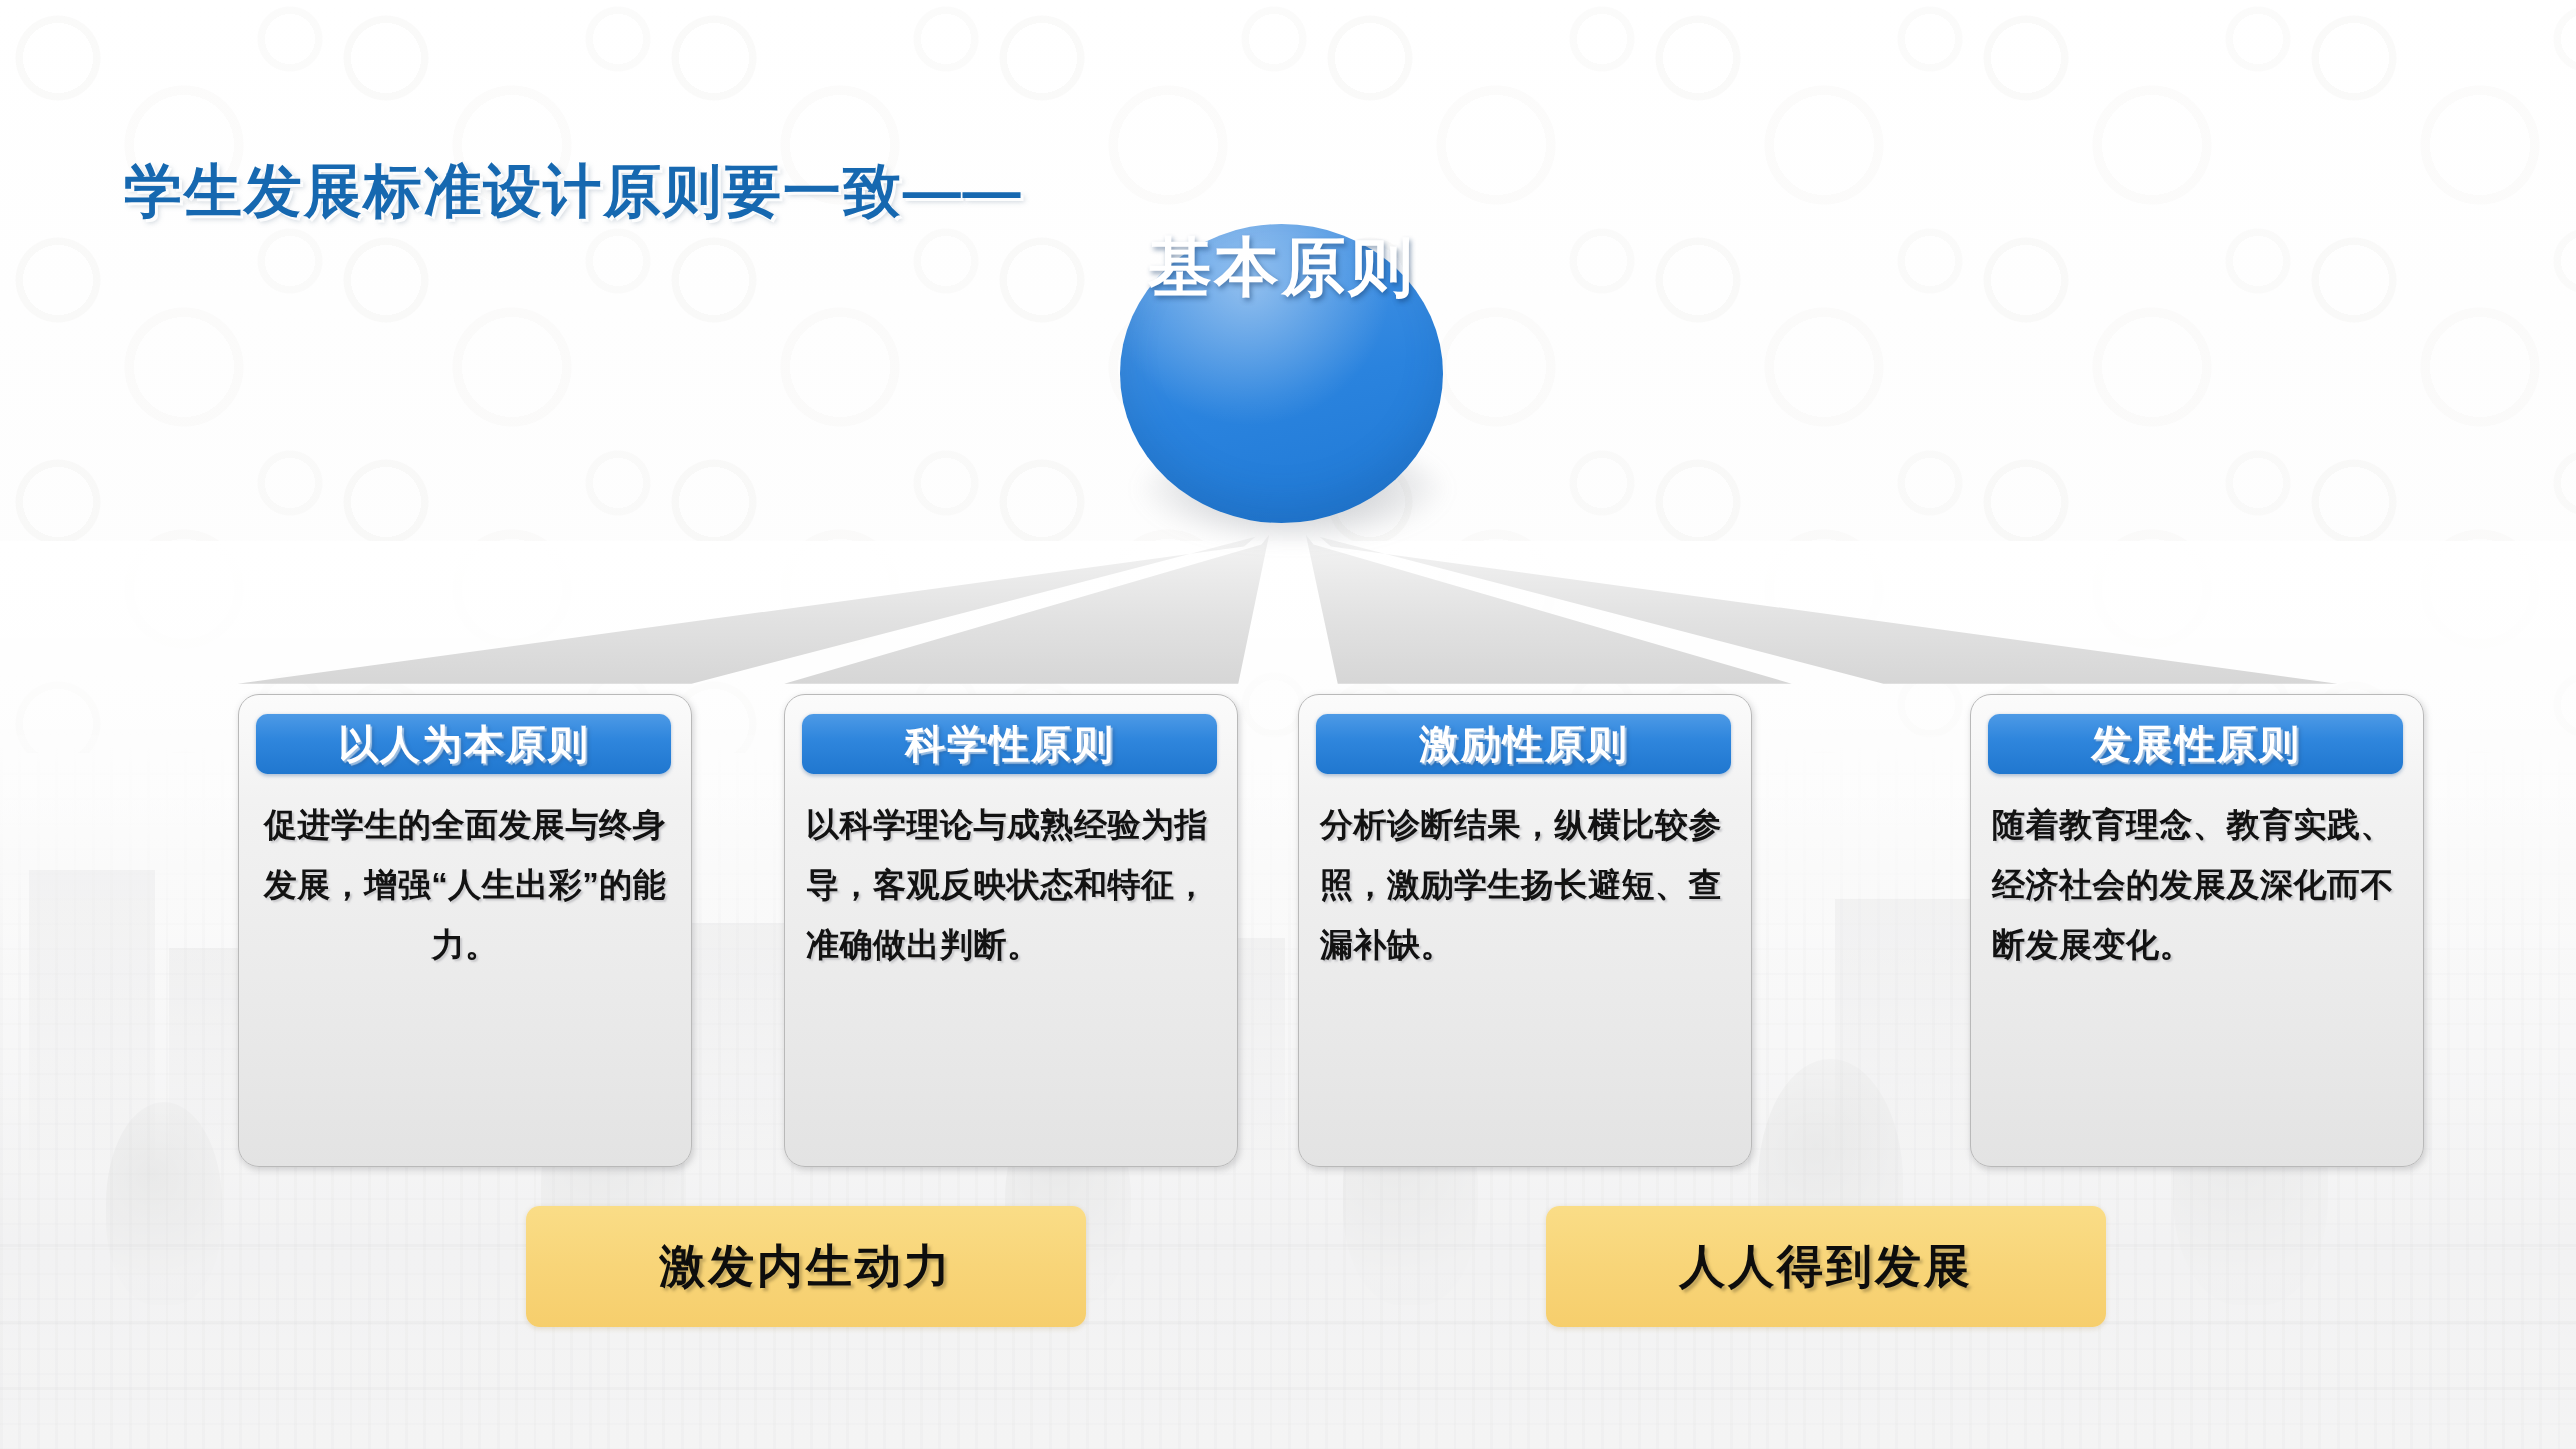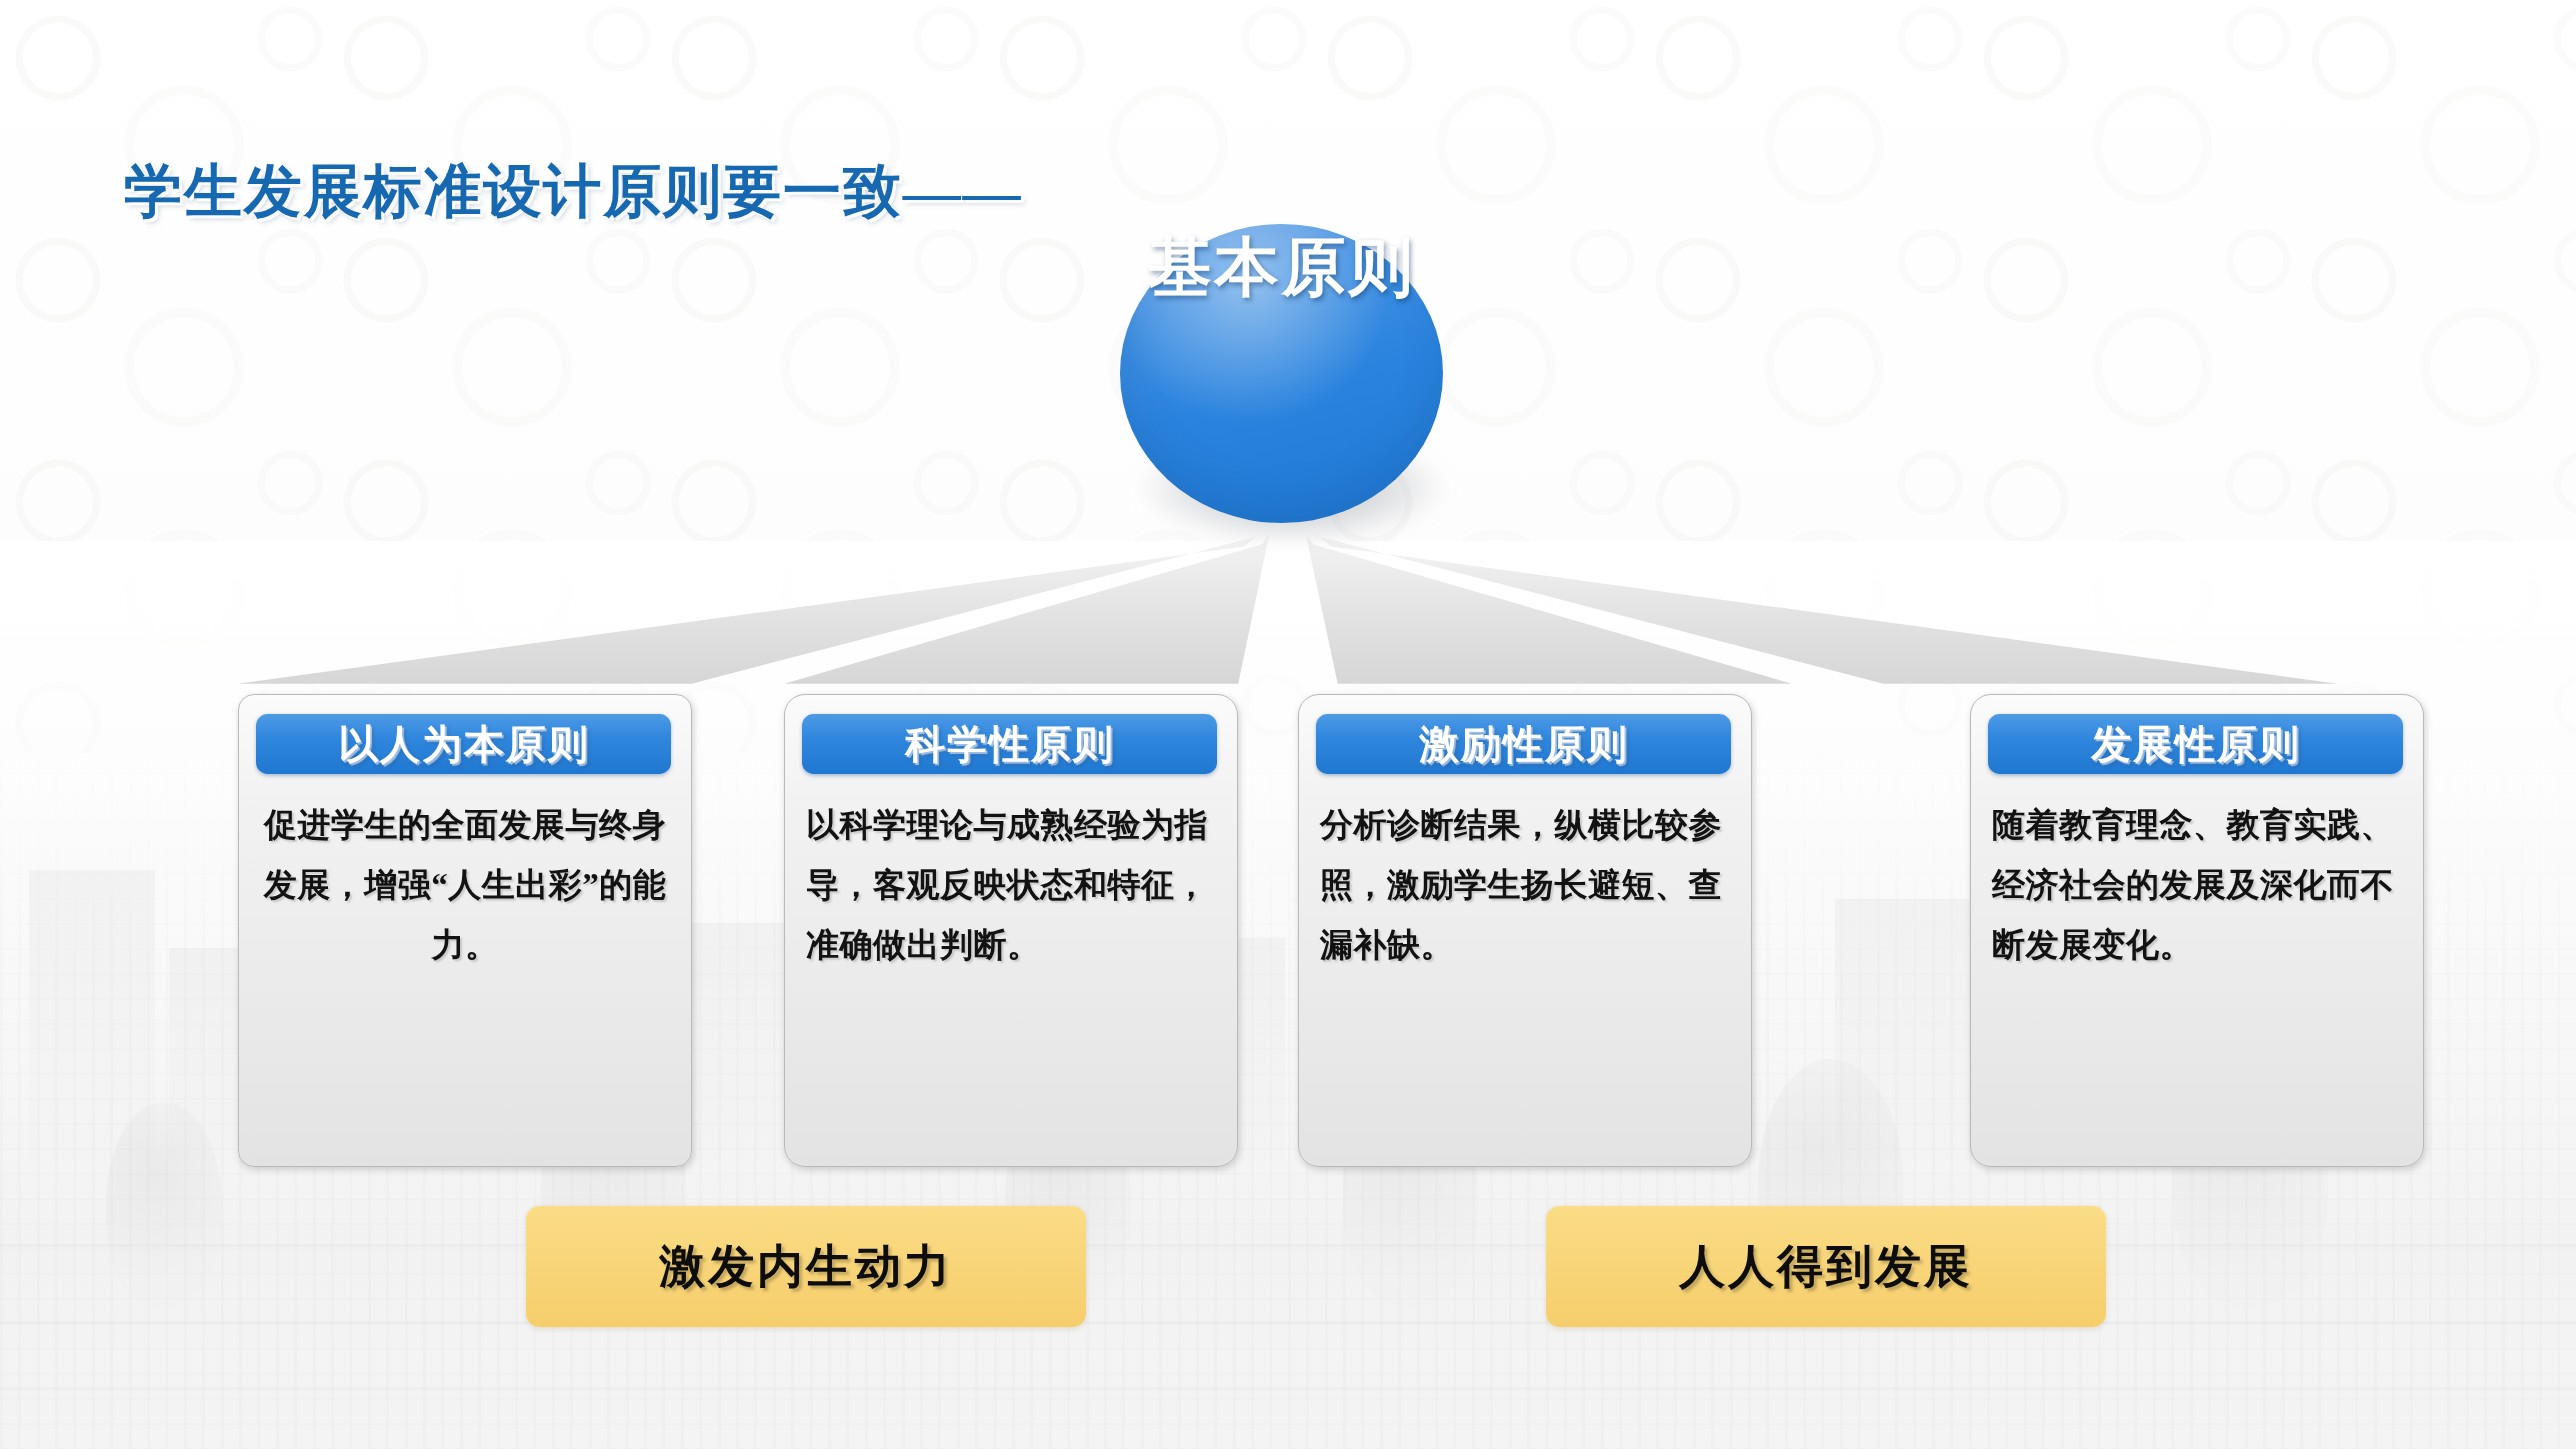--- a/index.html
+++ b/index.html
@@ -3,21 +3,21 @@
 <meta charset="utf-8">
 <title>Slide</title>
 <style>
   html,body{margin:0;padding:0;}
   body{
     width:2576px;height:1450px;overflow:hidden;
     background:#ffffff;
     font-family:"Liberation Sans","DejaVu Sans",sans-serif;
     position:relative;
   }
-  #stage{position:absolute;inset:0;width:2576px;height:1450px;overflow:hidden;background:#c4b5fd;font-family:Liberation Serif, serif;}
+  #stage{position:absolute;inset:0;width:2576px;height:1450px;overflow:hidden;background:#c4b5fd;}
 
   
   .bg-wash{
     position:absolute;inset:0;
     background:linear-gradient(180deg,#ffffff 0%,#fdfdfd 42%,#fafafa 58%,#f7f7f7 100%);
   }
   
   .bg-rings{
     position:absolute;left:0;top:0;width:2576px;height:753px;
     opacity:.55;
@@ -79,21 +79,21 @@
   .rays{position:absolute;left:0;top:529px;width:2576px;height:174px;}
 
   
   .card{
     position:absolute;top:694px;width:454px;height:473px;
     border:1.9px solid #b9b9b9;border-radius:21px;
     background:linear-gradient(180deg,#fbfbfb 0%,#f2f2f2 22%,#e9e9e9 70%,#e3e3e3 100%);
     box-shadow:1.9px 2.9px 6.8px rgba(110,110,115,.28);
     box-sizing:border-box;
   }
-  .card.c1{left:238px;border-radius:16px;}
+  .card.c1{left:238px;}
   .card.c2{left:784px;}
   .card.c3{left:1298px;padding-left:44px;}
   .card.c4{left:1970px;}
 
   .card-head{
     position:absolute;left:17.4px;top:19.3px;width:415px;height:60px;
     border-radius:11.6px;
     background:linear-gradient(180deg,#4d9ae6 0%,#2f86dd 42%,#2077cf 100%);
     box-shadow:0 1.9px 3.9px rgba(40,90,150,.35);
     display:flex;align-items:center;justify-content:center;

